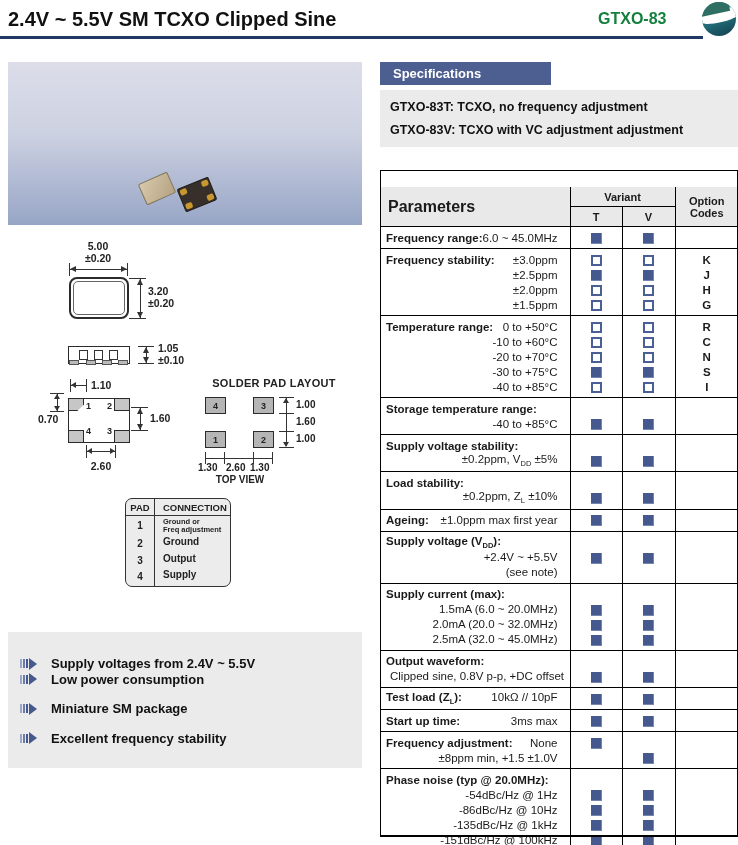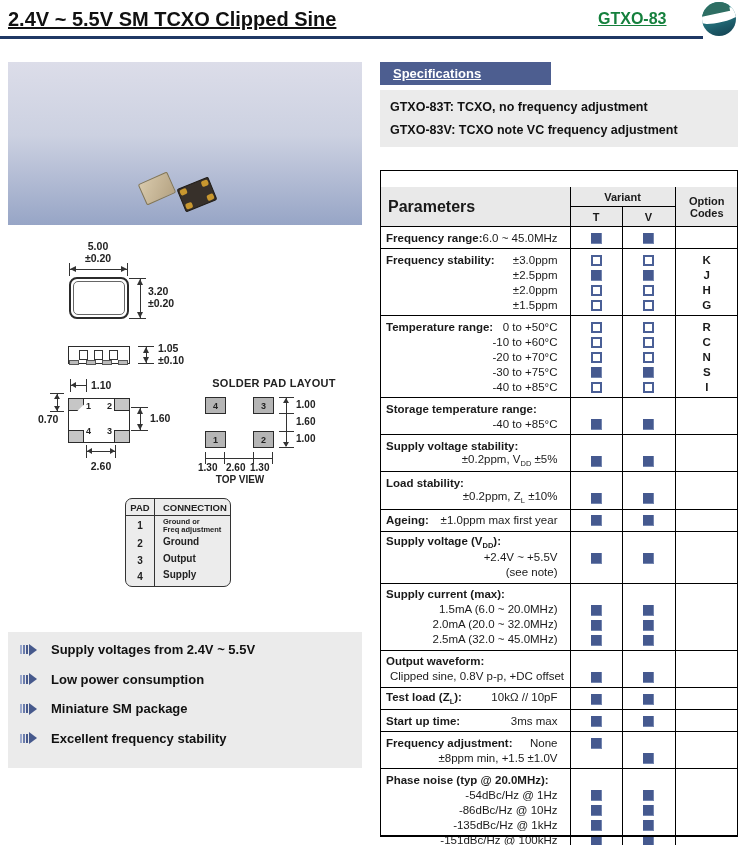--- a/index.html
+++ b/index.html
@@ -1,18 +1,18 @@
 <!DOCTYPE html>
 <html><head>
 <meta charset="utf-8">
 <style>
   html,body{margin:0;padding:0;background:#fff;}
   #page{position:relative;width:738px;height:845px;background:#fff;
         font-family:"Liberation Sans",sans-serif;color:#1a1a1a;overflow:hidden;}
-  .abs{position:absolute;text-decoration:underline;}
+  .abs{position:absolute;}
 
   
   #doc-title{left:8px;top:8px;font-size:20px;font-weight:700;color:#111;}
   #product-code{left:598px;top:10px;font-size:16px;font-weight:700;color:#15803d;}
   #logo{left:702px;top:2px;width:34px;height:34px;border-radius:50%;overflow:hidden;
         background:linear-gradient(160deg,#3fa39a 0%,#2a8188 38%,#1c5a68 70%,#143f4e 100%);}
   #logo .swoosh{position:absolute;width:46px;height:13px;background:#fff;border-radius:50%;
         transform:rotate(-14deg);top:7px;left:-4px;}
   #logo .cap{position:absolute;width:30px;height:14px;background:#2e6e63;border-radius:50% 50% 0 0;
         top:-2px;left:-3px;transform:rotate(-12deg);}
@@ -128,21 +128,21 @@
       <span class="d1"></span>
         <span class="d2"></span>
         <span class="d3"></span>
         <span class="d4"></span>
     </div>
   </div>
 
   <div class="abs bar" id="spec-bar">Specifications</div>
   <div class="abs panel" id="spec-panel">
     <div class="model-line" style="top:10px">GTXO-83T:  TCXO, no frequency adjustment</div>
-    <div class="model-line" style="top:33px">GTXO-83V: TCXO note VC frequency adjustment</div>
+    <div class="model-line" style="top:33px">GTXO-83V: TCXO with VC adjustment adjustment</div>
   </div>
 
   <div class="abs" id="drawings">
 
     <div class="dim2" style="left:60px;top:10px;width:76px;">
       <span>5.00</span><br><span>±0.20</span>
     </div>
     <div class="ln" style="left:69px;top:33px;width:1px;height:13px;"></div>
     <div class="ln" style="left:127px;top:33px;width:1px;height:13px;"></div>
     <div class="ln" style="left:70px;top:39px;width:57px;height:1px;"></div>
@@ -268,21 +268,21 @@
           </div>
           <div class="pt-row" style="height: 16.5px;">
             <div class="pt-c1" style="line-height: 16.5px;">4</div>
             <div class="pt-c2">Supply</div>
           </div>
         </div>
     </div>
   </div>
 
   <div class="abs panel" id="features-panel">
-      <div class="feat-item" style="top: 10px;">
+      <div class="feat-item" style="top: 24px;">
         <span class="feat-arrow">
           <i class="s1"></i>
           <i class="s2"></i>
           <i class="s3"></i>
           <b></b>
         </span>
         <span class="feat-text">Supply voltages from 2.4V ~ 5.5V</span>
       </div>
       <div class="feat-item" style="top: 39.5px;">
         <span class="feat-arrow">

